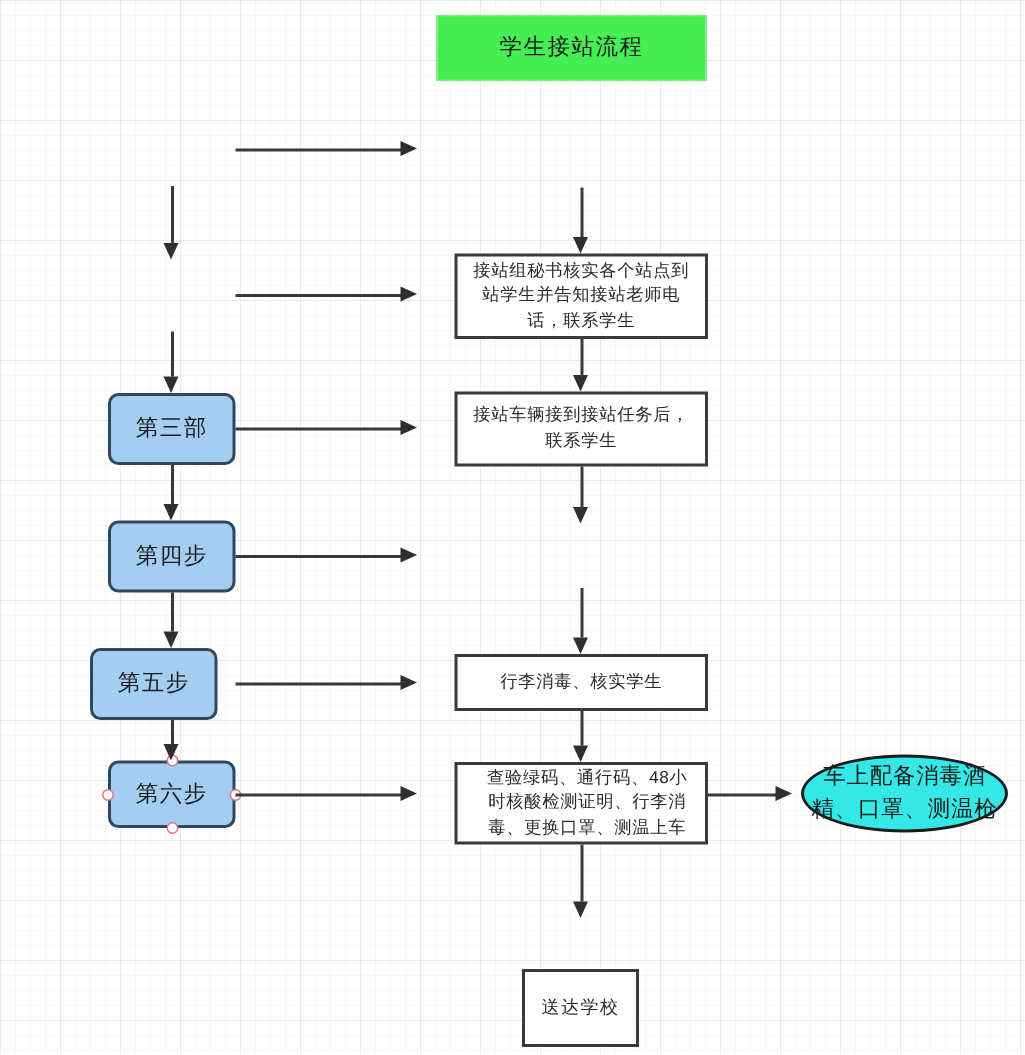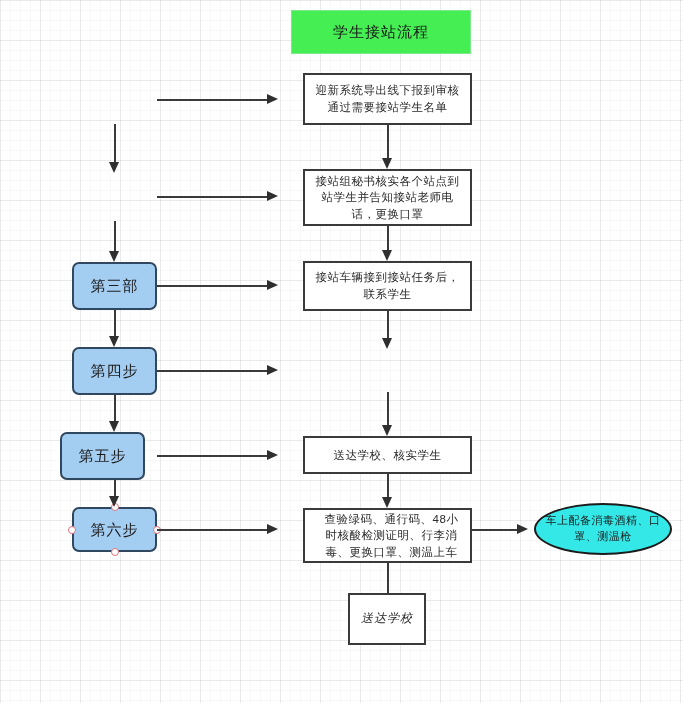--- a/index.html
+++ b/index.html
@@ -56,21 +56,21 @@
     border:2px solid #3a3a3a;
     color:#2a2a2a;
     font-size:12px;
     letter-spacing:1px;
   }
   .oval{
     background:#34e8e8;
     border:2px solid #1b1b1b;
     border-radius:50%;
     color:#1b1b1b;
-    font-size:11px;
+    font-size:15px;
     letter-spacing:0.5px;
   }
   
   .conn{position:absolute;background:#3a3a3a;}
   .conn-h{height:1.6px;}
   .conn-v{width:1.6px;}
   .arrow-r{
     position:absolute;width:0;height:0;
     border-top:5.5px solid transparent;
     border-bottom:5.5px solid transparent;
@@ -149,35 +149,32 @@
 
   <div class="conn conn-h" style="left:157px;top:370px;width:111px;"></div>
   <div class="arrow-r" style="left:267px;top:365.2px;"></div>
 
   <div class="conn conn-h" style="left:157px;top:455px;width:111px;"></div>
   <div class="arrow-r" style="left:267px;top:450.2px;"></div>
 
   <div class="conn conn-h" style="left:157px;top:529px;width:111px;"></div>
   <div class="arrow-r" style="left:267px;top:524.2px;"></div>
 
-  <div class="node proc-box" style="left:303px;top:73px;width:169px;height:52px;">
-    <span>迎新系统导出线下报到审核通过需要接站学生名单</span>
-  </div>
 
   <div class="node proc-box" style="left:303px;top:169px;width:169px;height:57px;">
-    <span>接站组秘书核实各个站点到站学生并告知接站老师电话，更换口罩</span>
+    <span>接站组秘书核实各个站点到站学生并告知接站老师电话，联系学生</span>
   </div>
 
   <div class="node proc-box" style="left:303px;top:261px;width:169px;height:50px;">
     <span>接站车辆接到接站任务后，联系学生</span>
   </div>
 
 
   <div class="node proc-box" style="left:303px;top:436px;width:169px;height:38px;">
-    <span>送达学校、核实学生</span>
+    <span>行李消毒、核实学生</span>
   </div>
 
   <div class="node proc-box" style="left:303px;top:508px;width:169px;height:55px;padding-left:16px;">
     <span>查验绿码、通行码、48小时核酸检测证明、行李消毒、更换口罩、测温上车</span>
   </div>
 
   <div class="conn conn-v" style="left:387px;top:125px;height:33px;"></div>
   <div class="arrow-d" style="left:382.3px;top:158px;"></div>
 
   <div class="conn conn-v" style="left:387px;top:226px;height:24px;"></div>
@@ -195,17 +192,17 @@
   <div class="conn conn-v" style="left:387px;top:563px;height:38px;"></div>
   <div class="arrow-d" style="left:382.3px;top:601px;"></div>
 
   <div class="conn conn-h" style="left:472px;top:529px;width:46px;"></div>
   <div class="arrow-r" style="left:517px;top:524.2px;"></div>
 
   <div class="node oval" style="left:534px;top:503px;width:138px;height:52px;">
     <span>车上配备消毒酒精、口罩、测温枪</span>
   </div>
 
-  <div class="node end-box" style="left:348px;top:593px;width:78px;height:52px;font-style:italic;">
+  <div class="node end-box" style="left:348px;top:646px;width:78px;height:52px;">
     <span>送达学校</span>
   </div>
 
 </div>
 
 </body></html>

